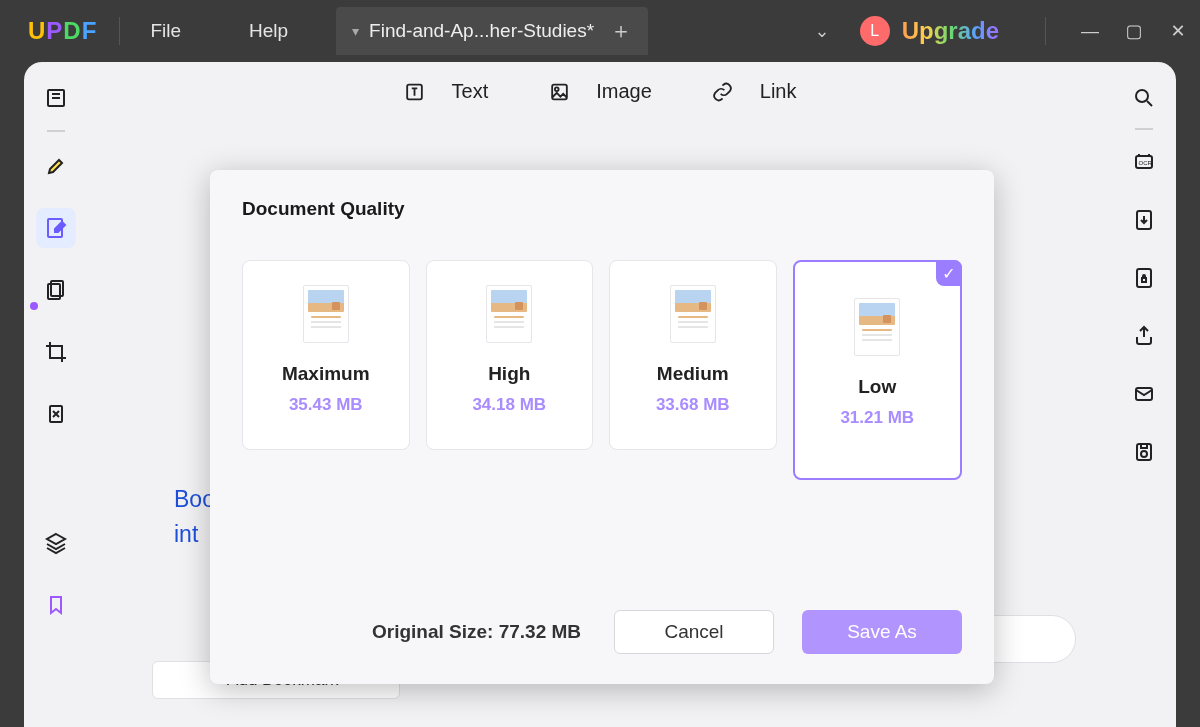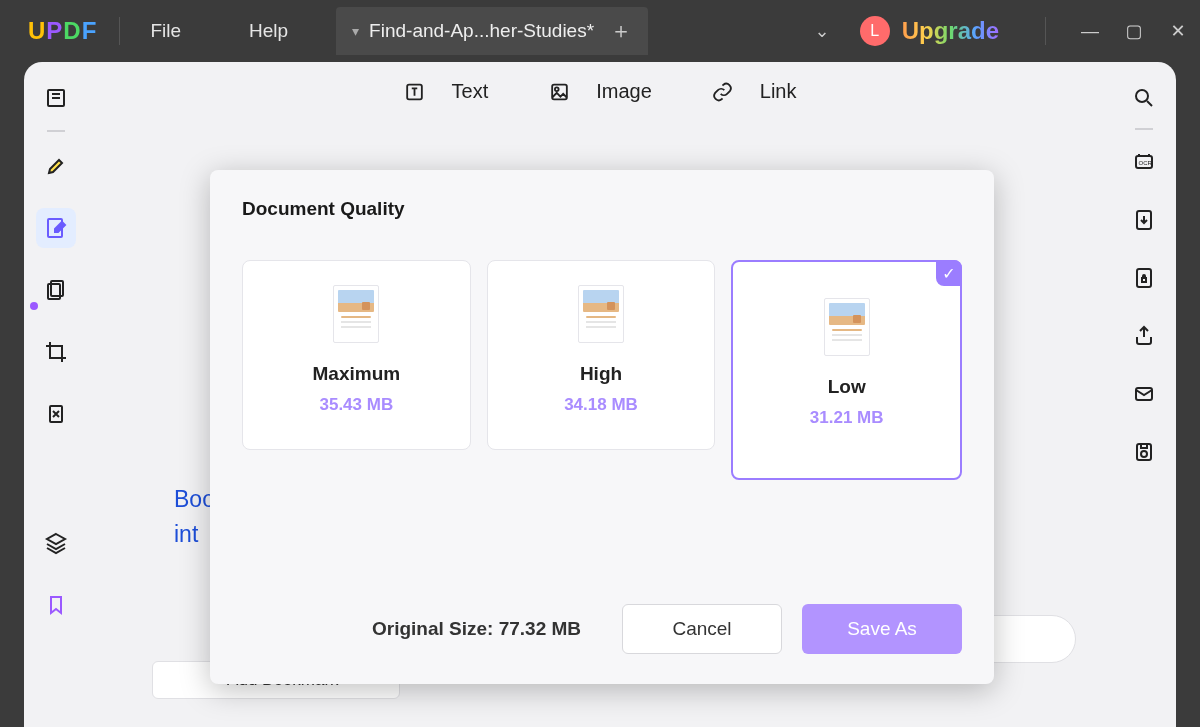--- a/index.html
+++ b/index.html
@@ -70,23 +70,23 @@
   .card { flex:1; background:#fff; border:1px solid #e5e5ea; border-radius:8px; height:190px; display:flex; flex-direction:column; align-items:center; padding-top:24px; cursor:pointer; position:relative;}
   .card.sel { border:2px solid #9b7dff; height:220px; padding-top:36px;}
   .card.sel .chk { position:absolute; top:-2px; right:-2px; width:26px; height:26px; background:#9b7dff; border-radius:0 8px 0 8px; color:#fff; display:flex; align-items:center; justify-content:center; font-size:16px;}
   .thumb { width:46px; height:58px; background:#fff; border:1px solid #e5e5ea; border-radius:2px; display:flex; flex-direction:column; align-items:center; padding:4px; margin-bottom:20px;}
   .thumb .img { width:36px;height:22px; background:linear-gradient(#b8d4f0 60%, #e6b884 60%); border-radius:1px; position:relative;}
   .thumb .img::after{content:"";position:absolute;right:4px;bottom:2px;width:8px;height:8px;background:#d4935c;border-radius:1px;}
   .thumb .ln { width:30px;height:2px;background:#e5b884; margin-top:4px; border-radius:1px;}
   .thumb .ln2 { width:30px;height:2px;background:#e5e5e5; margin-top:3px;}
   .card .lbl { font-size:19px; font-weight:700; color:#222; margin-bottom:10px;}
   .card .sz { font-size:17px; font-weight:600; color:#a98cff;}
-  .mfoot { position:absolute; bottom:30px; left:32px; right:32px; display:flex; align-items:center; justify-content:flex-end; gap:20px;}
+  .mfoot { position:absolute; bottom:30px; left:32px; right:32px; display:flex; align-items:center; justify-content:flex-end; gap:28px;}
   .mfoot .orig { font-size:19px; font-weight:700; color:#333; margin-right:auto; margin-left:130px;}
-  .btn { width:160px; height:50px; border-radius:6px; font-size:19px; display:flex; align-items:center; justify-content:center; cursor:pointer;}
+  .btn { width:160px; height:44px; border-radius:6px; font-size:19px; display:flex; align-items:center; justify-content:center; cursor:pointer;}
   .btn.cancel { background:#fff; border:1px solid #d8d8dc; color:#333;}
   .btn.save { background:#b294ff; color:#fff;}
 
   .dotind { position:absolute; left:6px; top:240px; width:8px;height:8px;border-radius:50%;background:#9b59ff;}
 </style>
 </head>
 <body>
 
 <div class="titlebar">
   <div class="logo">
@@ -278,20 +278,30 @@
         <div class="card">
           <div class="thumb">
               <div class="img"></div>
               <div class="ln"></div>
               <div class="ln2"></div>
               <div class="ln2"></div>
             </div>
           <div class="lbl">High</div>
           <div class="sz">34.18 MB</div>
         </div>
+        <div class="card">
+          <div class="thumb">
+              <div class="img"></div>
+              <div class="ln"></div>
+              <div class="ln2"></div>
+              <div class="ln2"></div>
+            </div>
+          <div class="lbl">Medium</div>
+          <div class="sz">33.68 MB</div>
+        </div>
         <div class="card sel">
           <div class="chk">✓</div>
           <div class="thumb">
               <div class="img"></div>
               <div class="ln"></div>
               <div class="ln2"></div>
               <div class="ln2"></div>
             </div>
           <div class="lbl">Low</div>
           <div class="sz">31.21 MB</div>

